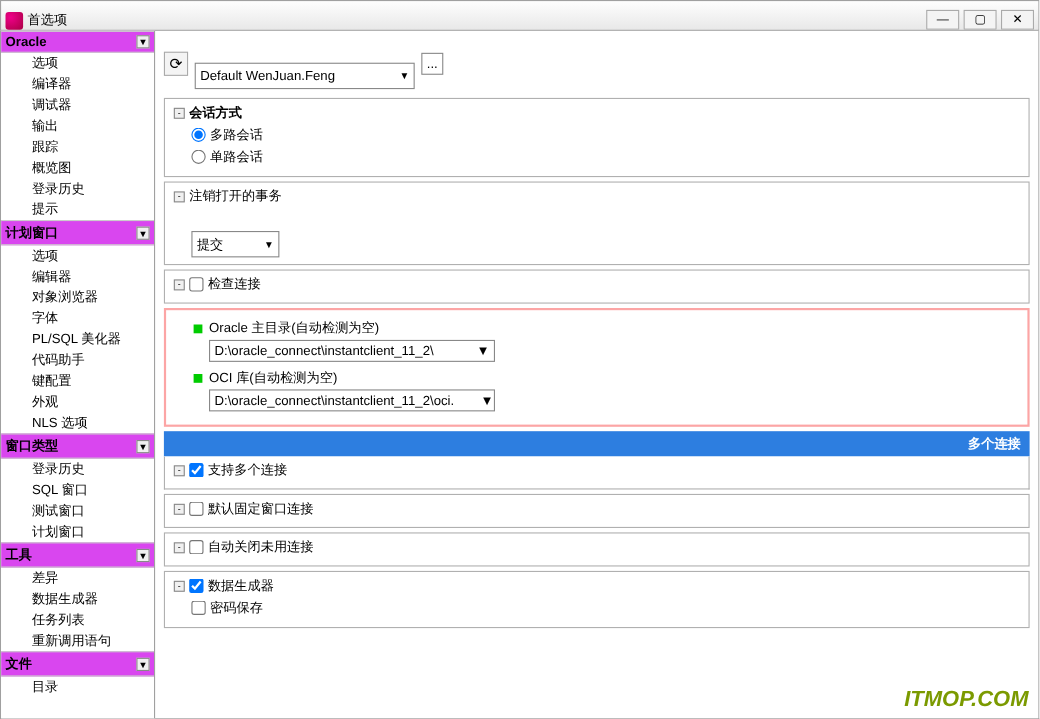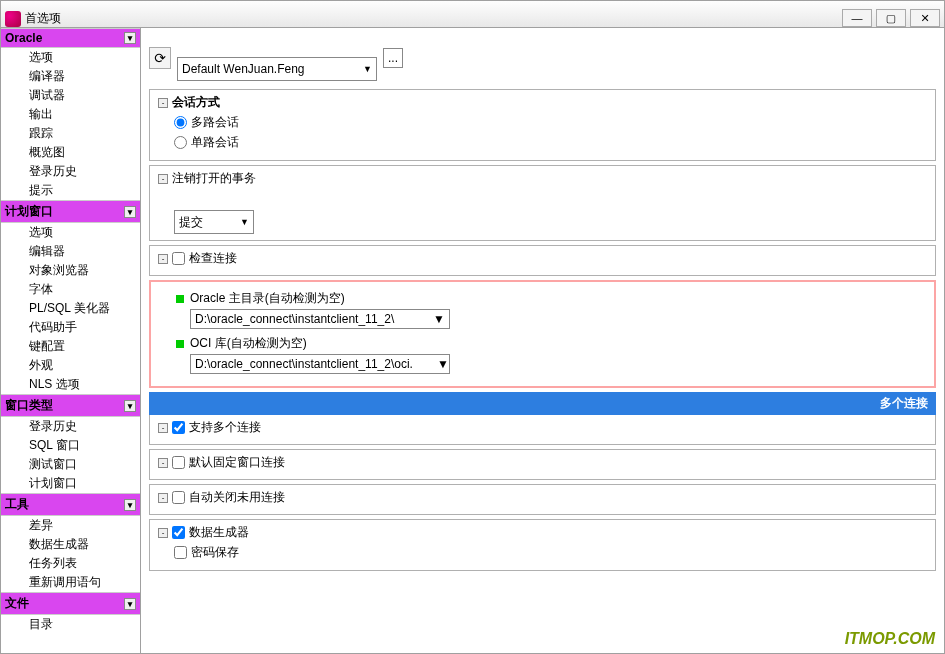--- a/index.html
+++ b/index.html
@@ -105,21 +105,21 @@
   justify-content: space-between; margin-left: 14px; margin-bottom: 6px; gap: 24px;
 }
 .bluebar {
   background: #2d7ee0; color: #fff; padding: 3px 8px;
   font-weight: bold;
   text-align: right;
 }
 .watermark {
   position: absolute; right: 10px; bottom: 6px;
   color: #7b9a00; font-weight: bold; font-style: italic;
-  font-size: 16px; font-family: Arial, sans-serif;
+  font-size: 20px; font-family: Arial, sans-serif;
 }
 </style>
 </head>
 <body>
 
 <div class="titlebar">
   <div class="app-icon"></div>
   <span class="title">首选项</span>
   <div class="winbtns">
     <div class="winbtn">—</div>

